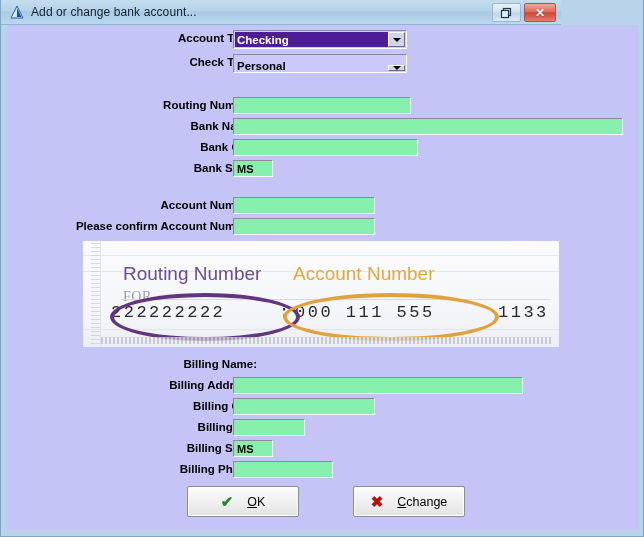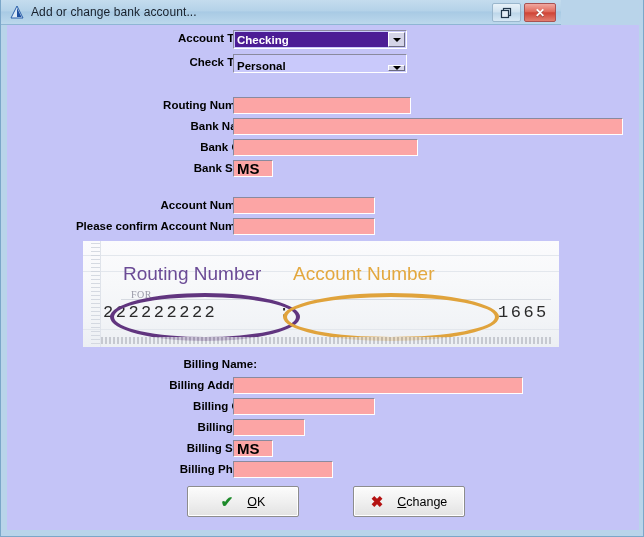--- a/index.html
+++ b/index.html
@@ -106,26 +106,26 @@
     font-weight: bold;
     color: #000000;
     text-align: right;
     white-space: nowrap;
     line-height: 1;
   }
 
   
   .field {
     box-sizing: border-box;
-    background: #fca5a5;
+    background: #86efac;
     border-top: 1px solid #8a8a9e;
     border-left: 1px solid #8a8a9e;
     border-right: 1px solid #ffffff;
     border-bottom: 1px solid #ffffff;
-    font-size: 15px;
+    font-size: 11px;
     font-weight: bold;
     color: #000000;
     display: flex;
     align-items: center;
     padding-left: 3px;
     font-family: "Liberation Sans", sans-serif;
     overflow: hidden;
     white-space: nowrap;
   }
 
@@ -211,42 +211,42 @@
   .check-hdr {
     position: absolute;
     font-size: 19px;
     font-family: "Liberation Sans", sans-serif;
     white-space: nowrap;
   }
   .check-hdr.routing { left: 40px; top: 22px; color: #6b4b96; }
   .check-hdr.account { left: 210px; top: 22px; color: #e3a83f; }
   .check-for {
     position: absolute;
-    left: 48px; top: 48px;
-    font-size: 10px;
+    left: 40px; top: 48px;
+    font-size: 14px;
     color: #9a9aa8;
     font-family: "Liberation Serif", serif;
     letter-spacing: 0.5px;
   }
   .check-forline {
     position: absolute;
     left: 38px; top: 58px;
     width: 430px; height: 1px;
     background: #d6dae1;
   }
   .micr {
     position: absolute;
     top: 62px;
     font-family: "Liberation Mono", monospace;
     font-size: 17px;
     letter-spacing: 2.5px;
     color: #2a2a2a;
     white-space: nowrap;
   }
-  .micr.routing { left: 20px; }
+  .micr.routing { left: 28px; }
   .micr.sep { left: 196px; letter-spacing: 0; }
   .micr.account { left: 212px; }
   .micr.tail { left: 415px; }
   .ellipse {
     position: absolute;
     border-radius: 50%;
     background: transparent;
   }
   .ellipse.purple {
     left: 27px; top: 52px;
@@ -383,21 +383,22 @@
       <div class="check-ruler-edge"></div>
 
       <div class="check-hdr account">Account Number</div>
       <div class="check-hdr routing">Routing Number</div>
 
       <div class="check-for">FOR</div>
       <div class="check-forline"></div>
 
       <div class="micr routing">222222222</div>
       <div class="micr sep">:</div>
-      <div class="micr tail">1665</div>
+      <div class="micr account">000 111 555</div>
+      <div class="micr tail">1133</div>
 
       <div class="ellipse purple"></div>
       <div class="ellipse orange"></div>
 
       <div class="micr-strip"></div>
     </div>
 
     <div class="row" style="left:0; top:334px; width:250px; justify-content:flex-end;">
       <span class="lbl">Billing Name:</span>
     </div>

